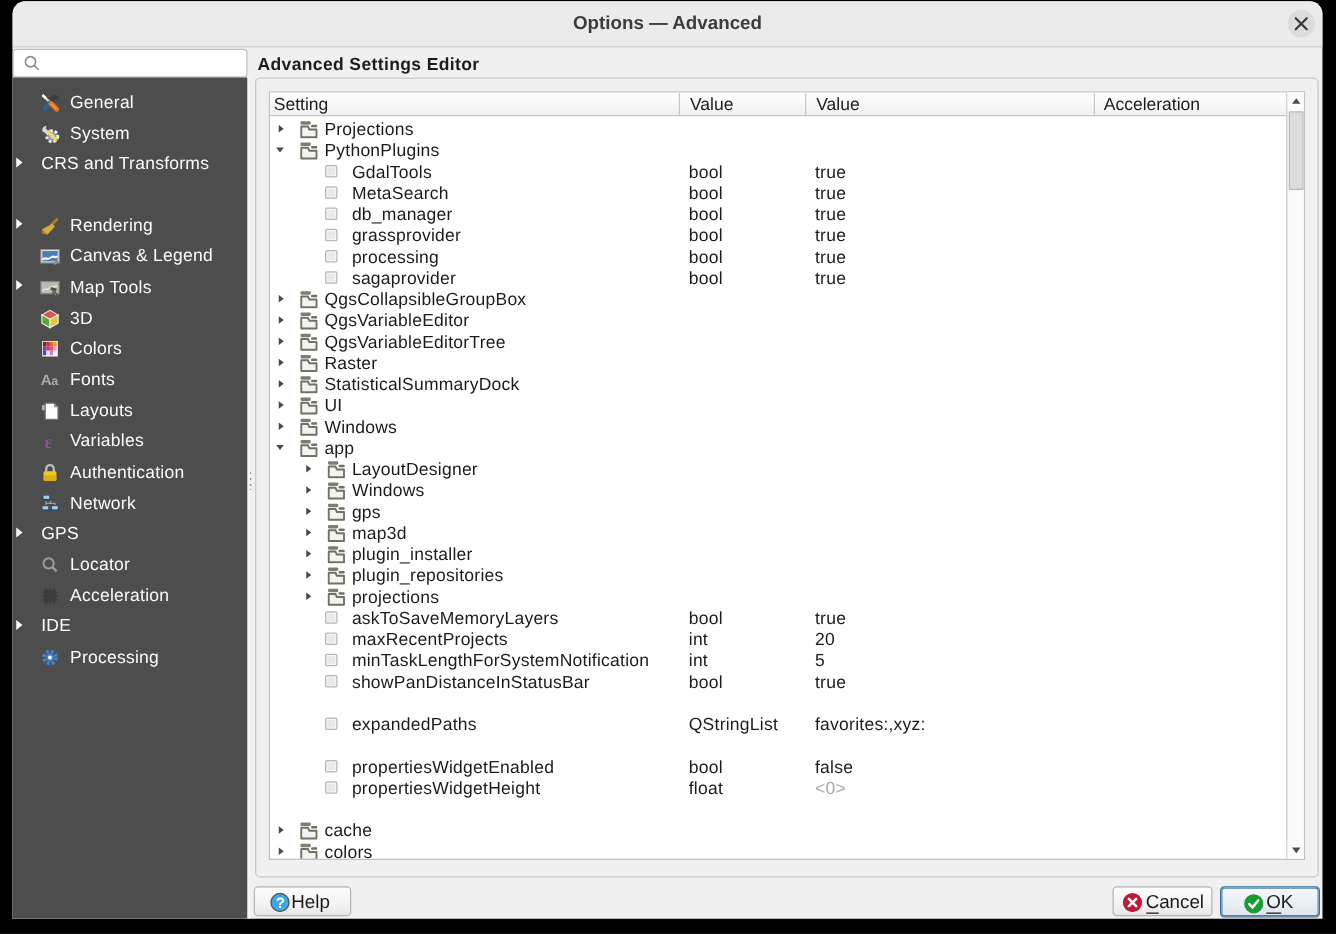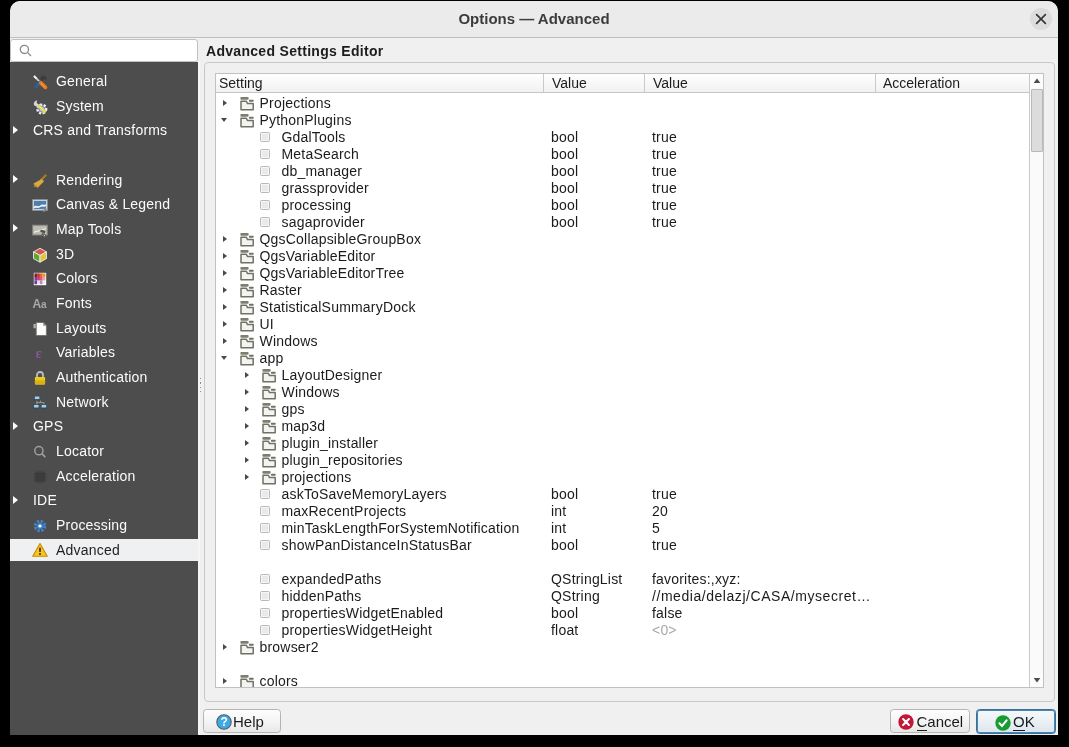--- a/index.html
+++ b/index.html
@@ -199,28 +199,20 @@
         <span class="txt" style="left:23px">IDE</span>
       </div>
 <div class="si" style="top:451.0px">
         <span class="ic"><svg width="16" height="16" viewBox="0 0 16 16">
 <circle cx="8" cy="8" r="4.7" fill="none" stroke="#3f82c8" stroke-width="3.2" stroke-dasharray="2.3 1.4"></circle>
 <circle cx="8" cy="8" r="3" fill="#3f82c8"></circle>
 <circle cx="8" cy="8" r="1.6" fill="#fdfdfd"></circle>
 </svg></span>
         <span class="txt" style="left:46px">Processing</span>
       </div>
-<div class="si sel" style="top:476.6px">
-        <span class="ic"><svg width="16" height="16" viewBox="0 0 16 16">
-<path d="M8 1.6 L15.3 14.3 H0.7 Z" fill="#f9c51b" stroke="#c78c00" stroke-width="1.1" stroke-linejoin="round"></path>
-<rect x="7.15" y="5.6" width="1.7" height="4.4" rx="0.6" fill="#37342c"></rect>
-<circle cx="8" cy="12" r="1.05" fill="#37342c"></circle>
-</svg></span>
-        <span class="txt" style="left:46px">Advanced</span>
-      </div>
 </div>
 <div id="splitter"></div>
     <div id="sdots"></div>
 <div id="mainlabel">Advanced Settings Editor</div>
 <div id="frame"></div>
 <div id="tree">
 <div id="thead">
         <span style="left:3px">Setting</span>
         <span style="left:336px">Value</span>
         <span style="left:437px">Value</span>
@@ -441,46 +433,40 @@
         <span class="nm" style="left:65.5px">showPanDistanceInStatusBar</span>
         <span class="ty">bool</span>
         <span class="va" style="top:0">true</span>
       </div>
 <div class="trow" style="top:497px">
         <span class="leafbox" style="left:44px"></span>
         <span class="nm" style="left:65.5px">expandedPaths</span>
         <span class="ty">QStringList</span>
         <span class="va" style="top:0">favorites:,xyz:</span>
       </div>
-<div class="trow" style="top:514px">
-        <span class="leafbox" style="left:44px"></span>
-        <span class="nm" style="left:65.5px">hiddenPaths</span>
-        <span class="ty">QString</span>
-        <span class="va" style="top:0;letter-spacing:0.55px">//media/delazj/CASA/mysecret…</span>
-      </div>
 <div class="trow" style="top:531px">
         <span class="leafbox" style="left:44px"></span>
         <span class="nm" style="left:65.5px">propertiesWidgetEnabled</span>
         <span class="ty">bool</span>
         <span class="va" style="top:0">false</span>
       </div>
 <div class="trow" style="top:548px">
         <span class="leafbox" style="left:44px"></span>
         <span class="nm" style="left:65.5px">propertiesWidgetHeight</span>
         <span class="ty">float</span>
         <span class="va gray" style="top:0">&lt;0&gt;</span>
       </div>
-<div class="trow" style="top:565px">
-        <span class="tarr c" style="left:7px"></span>
-        <span class="fic" style="left:23px"><svg width="16" height="16" viewBox="0 0 16 16">
-<rect x="1.4" y="1.9" width="8.2" height="2.8" rx="0.9" fill="#7c7f6f"></rect>
-<rect x="9.9" y="4.7" width="4.8" height="2.1" rx="0.7" fill="#6f7264"></rect>
-<path d="M2 6.2 H7.4 L8.5 8.6 H14.2 V14.8 H2 Z" fill="#f3f3f1" stroke="#6f7264" stroke-width="1.5" stroke-linejoin="round"></path>
-</svg></span>
-        <span class="nm" style="left:43.5px">browser2</span>
+<div class="trow" style="top:582px">
+        <span class="tarr c" style="left:7px"></span>
+        <span class="fic" style="left:23px"><svg width="16" height="16" viewBox="0 0 16 16">
+<rect x="1.4" y="1.9" width="8.2" height="2.8" rx="0.9" fill="#7c7f6f"></rect>
+<rect x="9.9" y="4.7" width="4.8" height="2.1" rx="0.7" fill="#6f7264"></rect>
+<path d="M2 6.2 H7.4 L8.5 8.6 H14.2 V14.8 H2 Z" fill="#f3f3f1" stroke="#6f7264" stroke-width="1.5" stroke-linejoin="round"></path>
+</svg></span>
+        <span class="nm" style="left:43.5px">cache</span>
       </div>
 <div class="trow" style="top:599px">
         <span class="tarr c" style="left:7px"></span>
         <span class="fic" style="left:23px"><svg width="16" height="16" viewBox="0 0 16 16">
 <rect x="1.4" y="1.9" width="8.2" height="2.8" rx="0.9" fill="#7c7f6f"></rect>
 <rect x="9.9" y="4.7" width="4.8" height="2.1" rx="0.7" fill="#6f7264"></rect>
 <path d="M2 6.2 H7.4 L8.5 8.6 H14.2 V14.8 H2 Z" fill="#f3f3f1" stroke="#6f7264" stroke-width="1.5" stroke-linejoin="round"></path>
 </svg></span>
         <span class="nm" style="left:43.5px">colors</span>
       </div>

